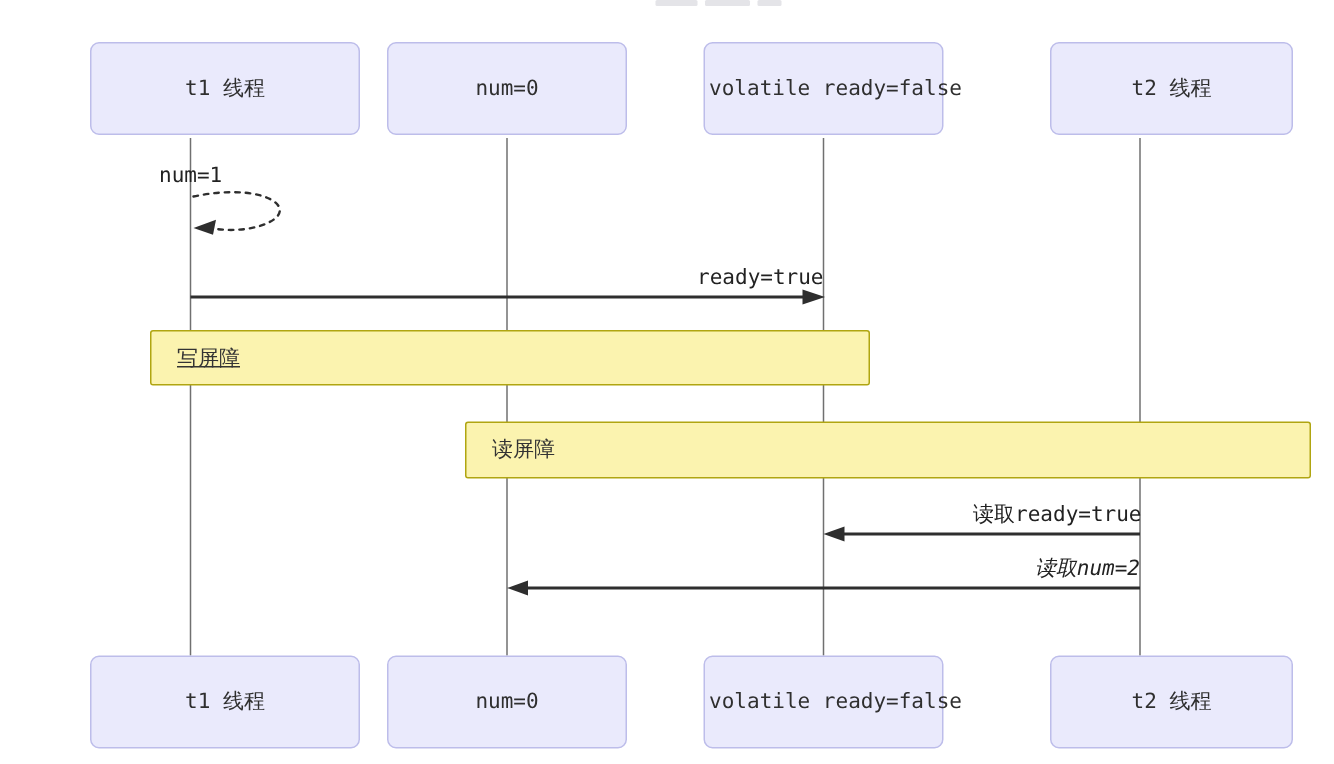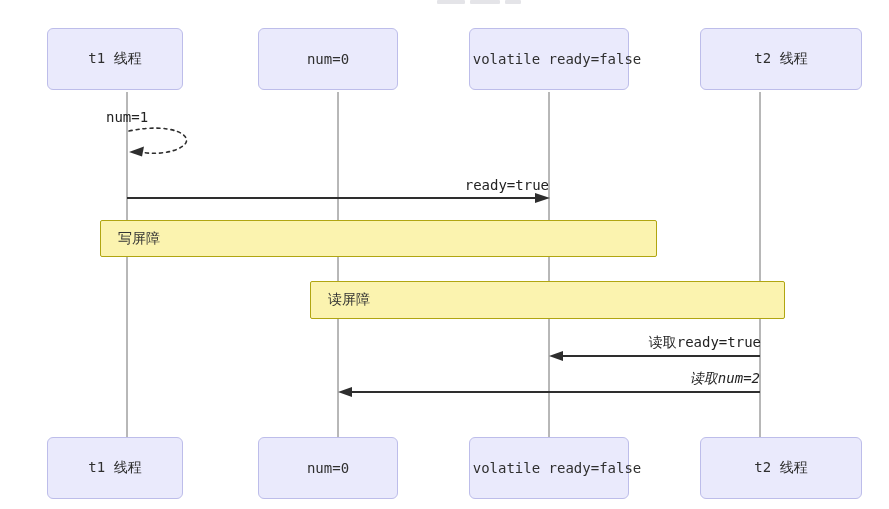--- a/index.html
+++ b/index.html
@@ -25,22 +25,22 @@
     display: flex;
     align-items: center;
     justify-content: center;
     font-size: 14px;
     color: #2f2f2f;
     box-sizing: border-box;
     white-space: nowrap;
   }
   .p-top { top: 28px; }
   .p-bottom { top: 437px; }
-  .p1 { left: 47px;  width: 136px; }
-  .p2 { left: 258px; width: 140px; }
+  .p1 { left: 60px;  width: 180px; }
+  .p2 { left: 258px; width: 160px; }
   .p3 { left: 469px; width: 160px; padding-left: 16px; }
   .p4 { left: 700px; width: 162px; }
 
   
   #wires {
     position: absolute;
     left: 0; top: 0;
     width: 889px; height: 509px;
   }
   .lifeline { stroke: var(--lifeline, #707070); stroke-width: 1; }
@@ -60,22 +60,22 @@
     background: var(--barrier-fill, #fbf3af);
     border: 1.5px solid var(--barrier-border, #b0a511);
     border-radius: 2px;
     box-sizing: border-box;
     display: flex;
     align-items: center;
     font-size: 14px;
     color: #333333;
     padding-left: 17px;
   }
-  .barrier-write { left: 100px; top: 220px; width: 557px; height: 37px; }
-  .barrier-read  { left: 310px; top: 281px; width: 475px; height: 38px; }
+  .barrier-write { left: 100px; top: 220px; width: 480px; height: 37px; text-decoration: underline; }
+  .barrier-read  { left: 310px; top: 281px; width: 564px; height: 38px; }
 
   
   .msg-label {
     position: absolute;
     font-size: 14px;
     color: #222222;
     white-space: nowrap;
   }
   .centered { text-align: right; }
   .lbl-num2       { left: 106px; top: 109px; }

